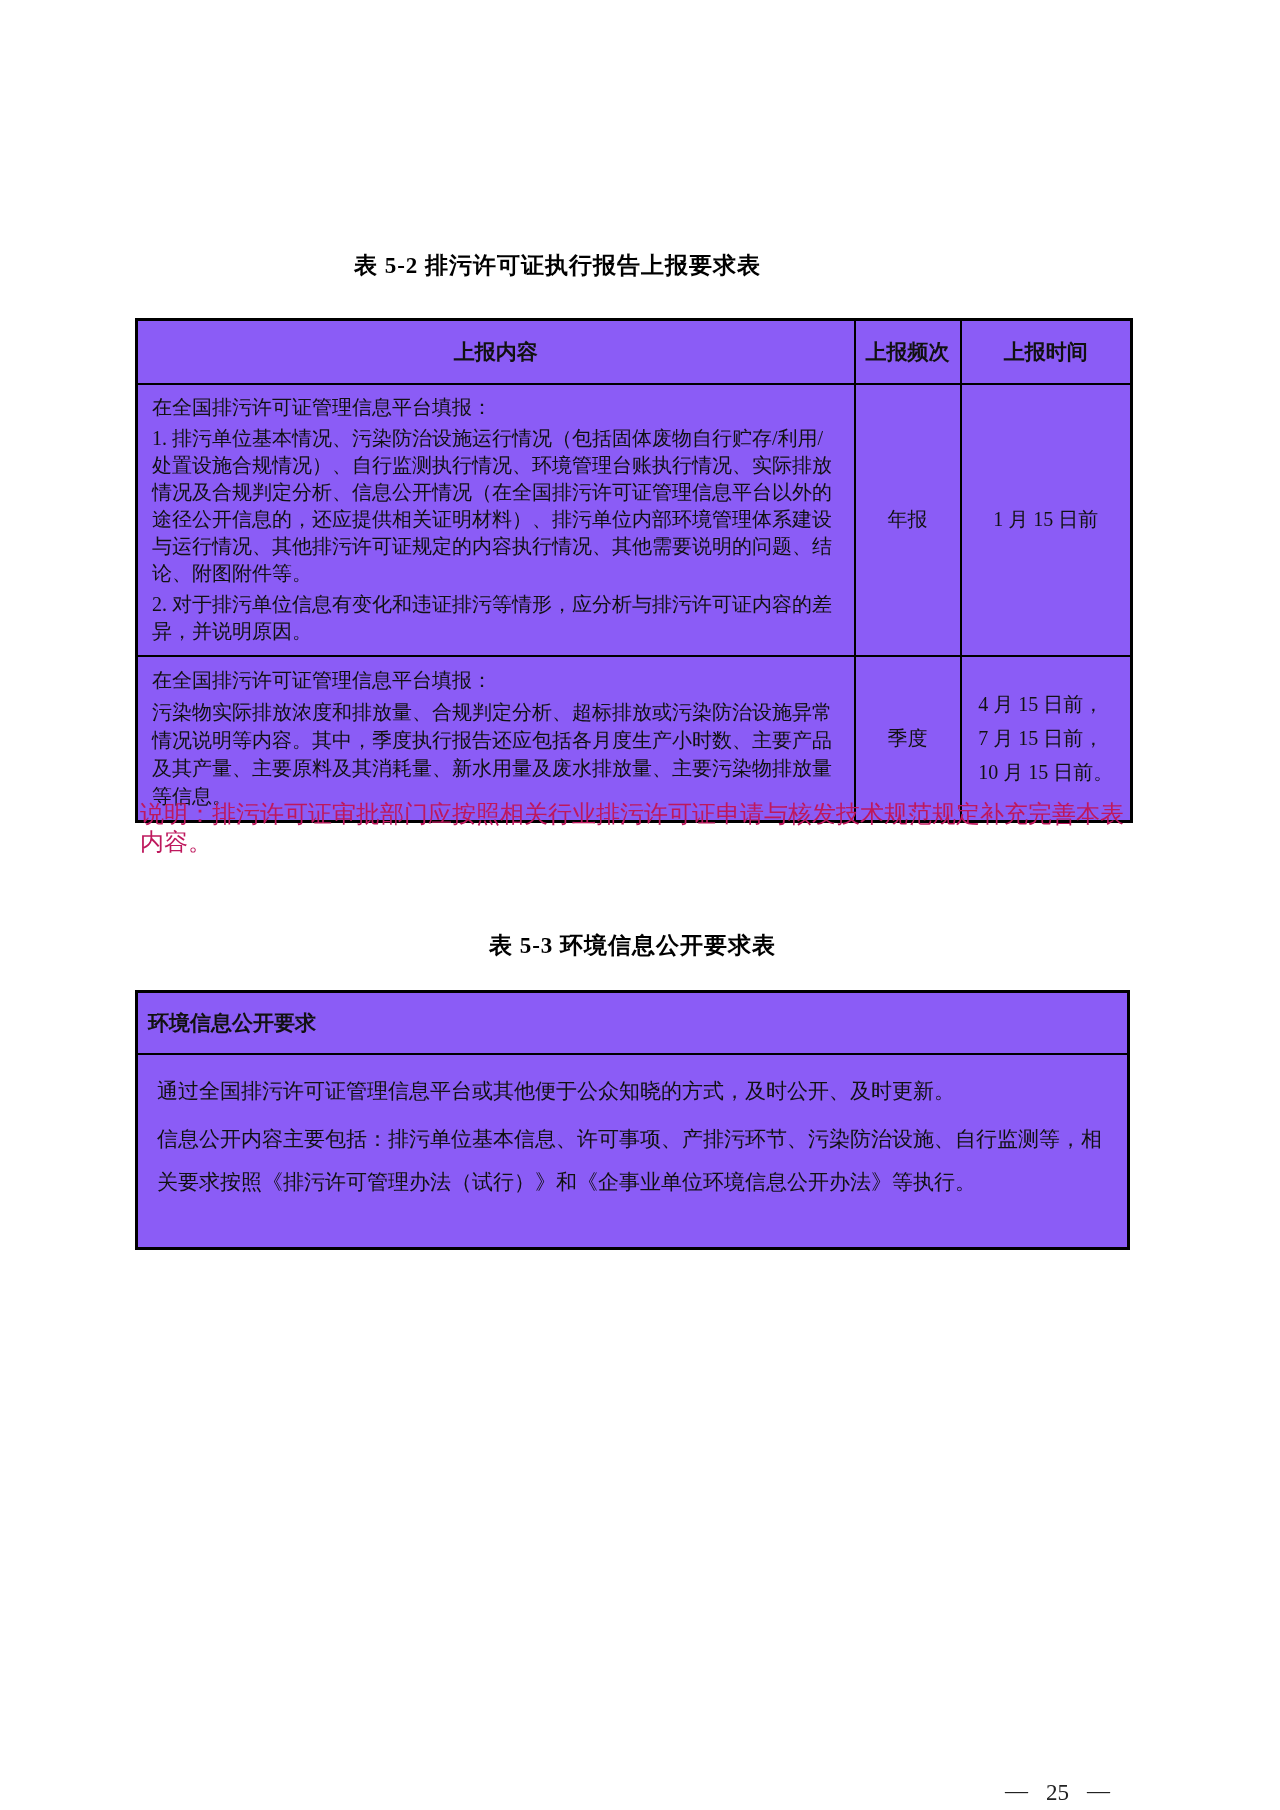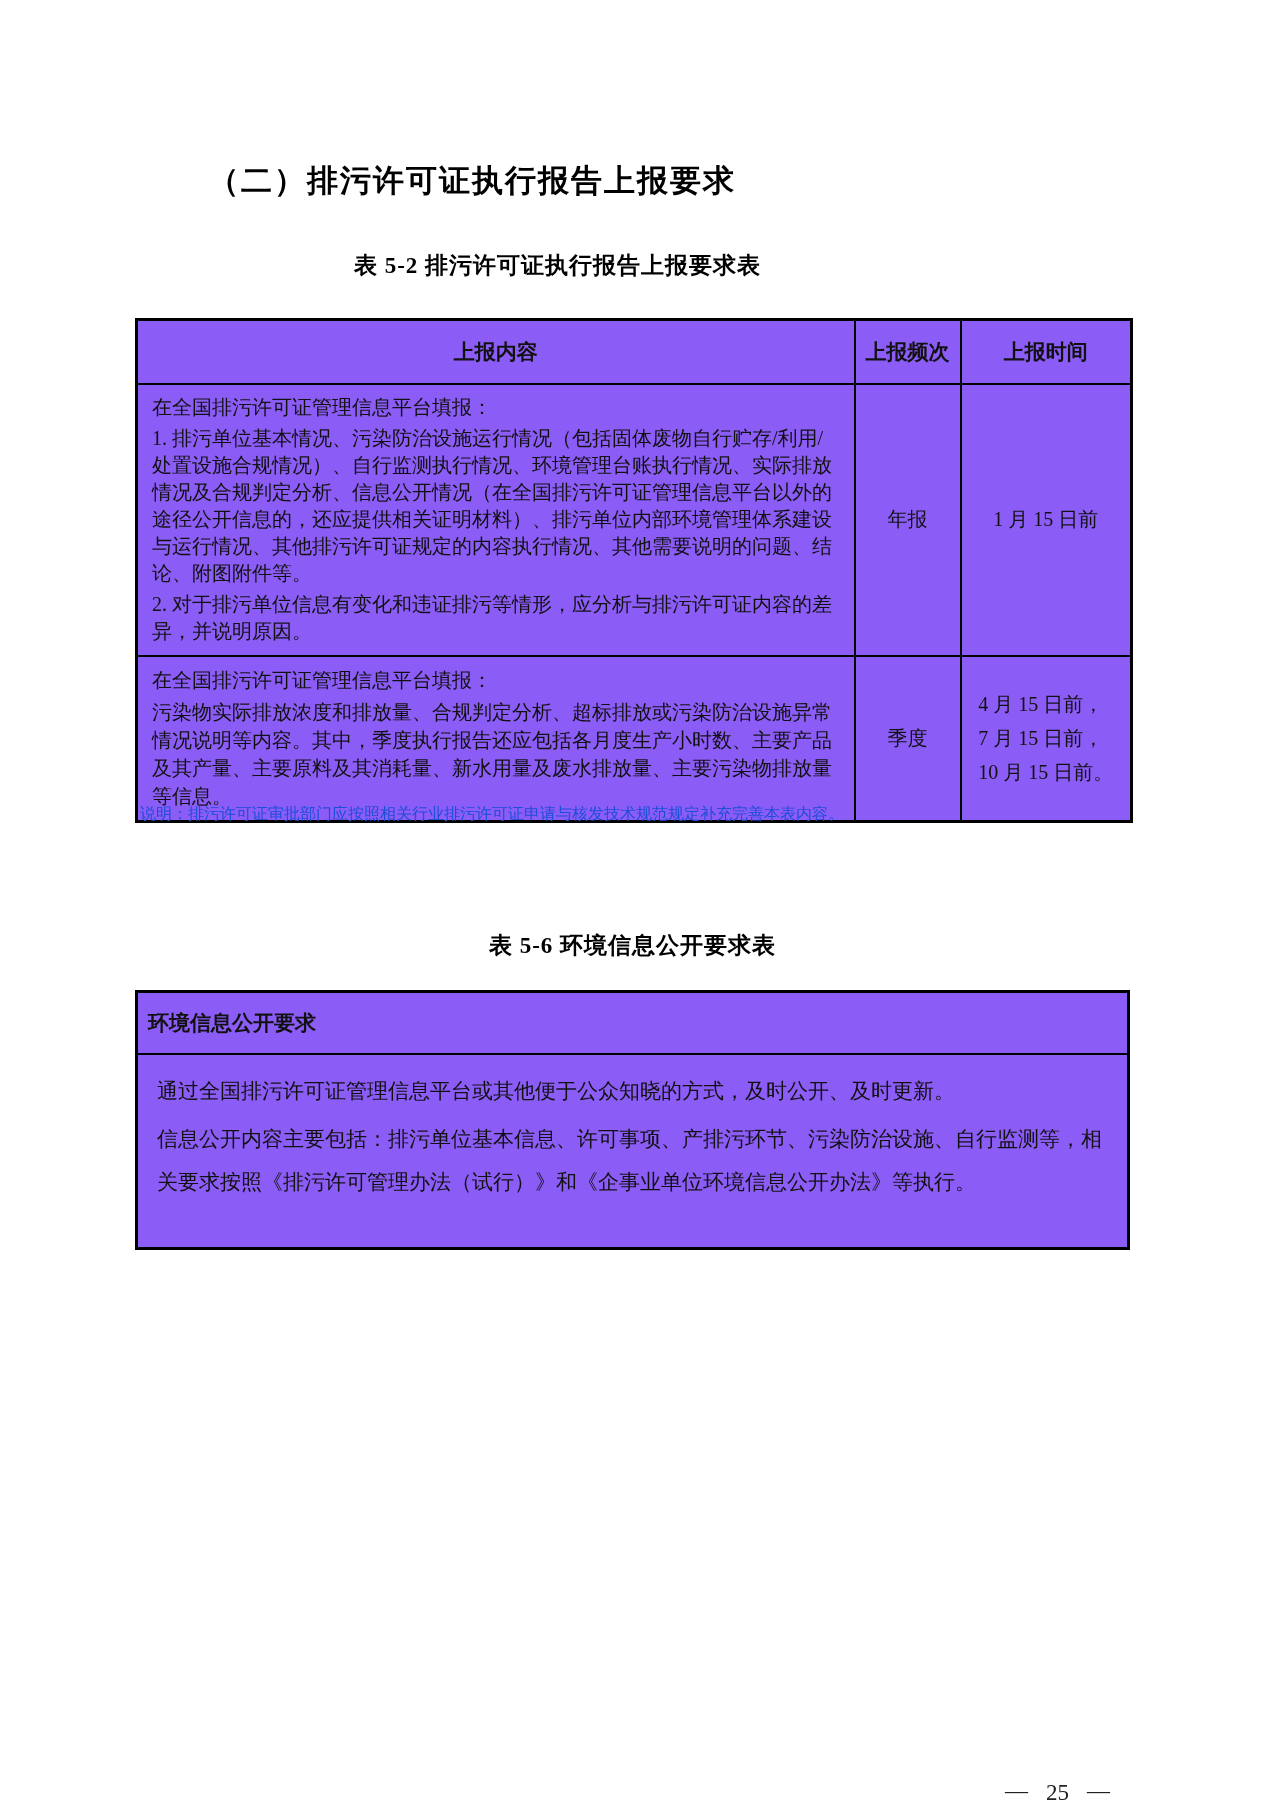--- a/index.html
+++ b/index.html
@@ -88,23 +88,23 @@
     font-size:20px;
   }
   .col-content{ width:718px; }
   .col-freq{ width:106px; }
   .col-time{ width:171px; }
   .note-line{
     position:absolute;
     left:140px;
     top:800px;
     width:1000px;
-    font-size:16px;
+    font-size:24px;
     line-height:28px;
-    color:#1d4ed8;
+    color:#be185d;
   }
   .t53-header{
     font-family:"Liberation Sans","DejaVu Sans",sans-serif;
     font-weight:bold;
     font-size:21px;
     text-align:left;
     height:52px;
     padding:4px 10px;
     margin-left:20px;
   }
@@ -129,21 +129,20 @@
     display:inline-block;
     margin:0 18px;
     transform:translateY(-2px);
   }
 </style>
 </head>
 <body>
 
 <div class="page">
 
-  <div class="section-heading heading-2">（二）排污许可证执行报告上报要求</div>
 
   <div class="table-caption caption-52">表 5-2  排污许可证执行报告上报要求表</div>
 
   <table class="doc-table table-52">
     <colgroup>
       <col class="col-content">
       <col class="col-freq">
       <col class="col-time">
     </colgroup>
     <tbody>
@@ -174,21 +173,21 @@
             <span style="display:block">10 月 15 日前。</span>
           </span>
         </td>
       </tr>
     </tbody>
   </table>
 
   <div class="note-line">说明：排污许可证审批部门应按照相关行业排污许可证申请与核发技术规范规定补充完善本表内容。</div>
 
 
-  <div class="table-caption caption-53">表 5-6  环境信息公开要求表</div>
+  <div class="table-caption caption-53">表 5-3  环境信息公开要求表</div>
 
   <table class="doc-table table-53">
     <tbody>
       <tr>
         <th class="t53-header">环境信息公开要求</th>
       </tr>
       <tr>
         <td class="t53-body">
           <p>通过全国排污许可证管理信息平台或其他便于公众知晓的方式，及时公开、及时更新。</p>
           <p>信息公开内容主要包括：排污单位基本信息、许可事项、产排污环节、污染防治设施、自行监测等，相关要求按照《排污许可管理办法（试行）》和《企事业单位环境信息公开办法》等执行。</p>

